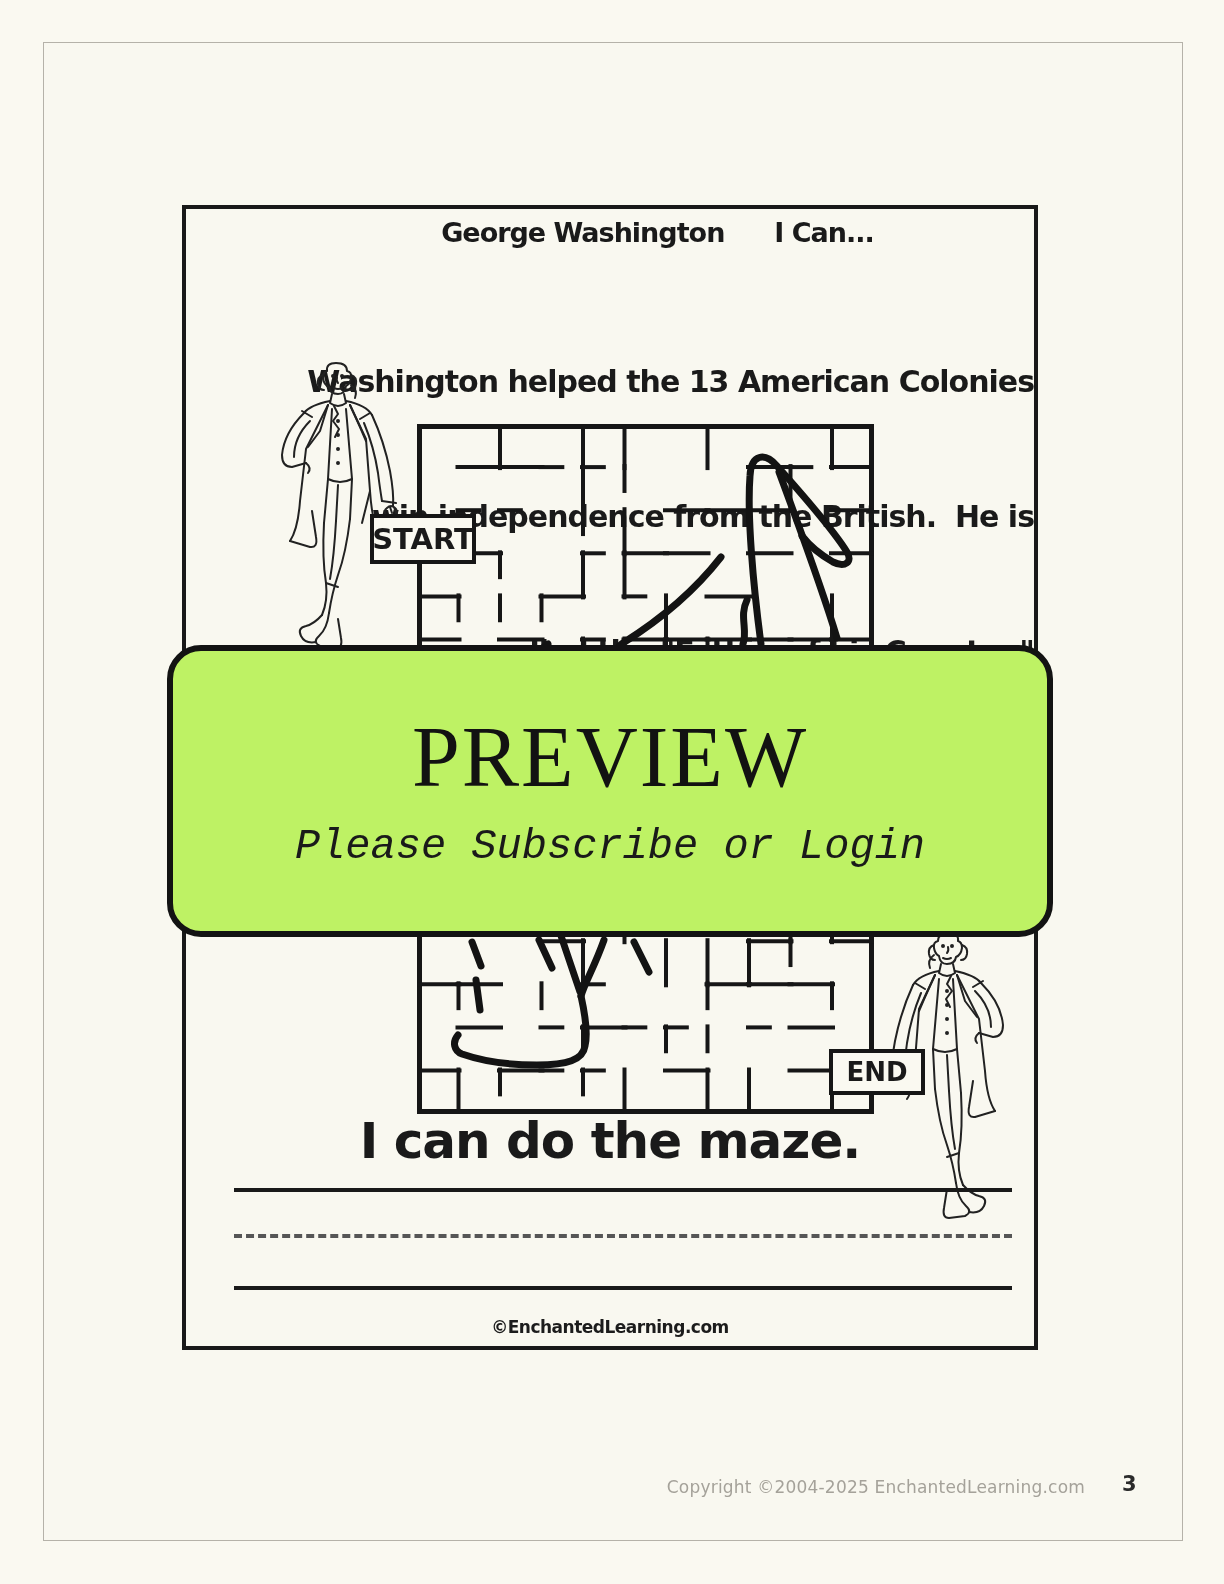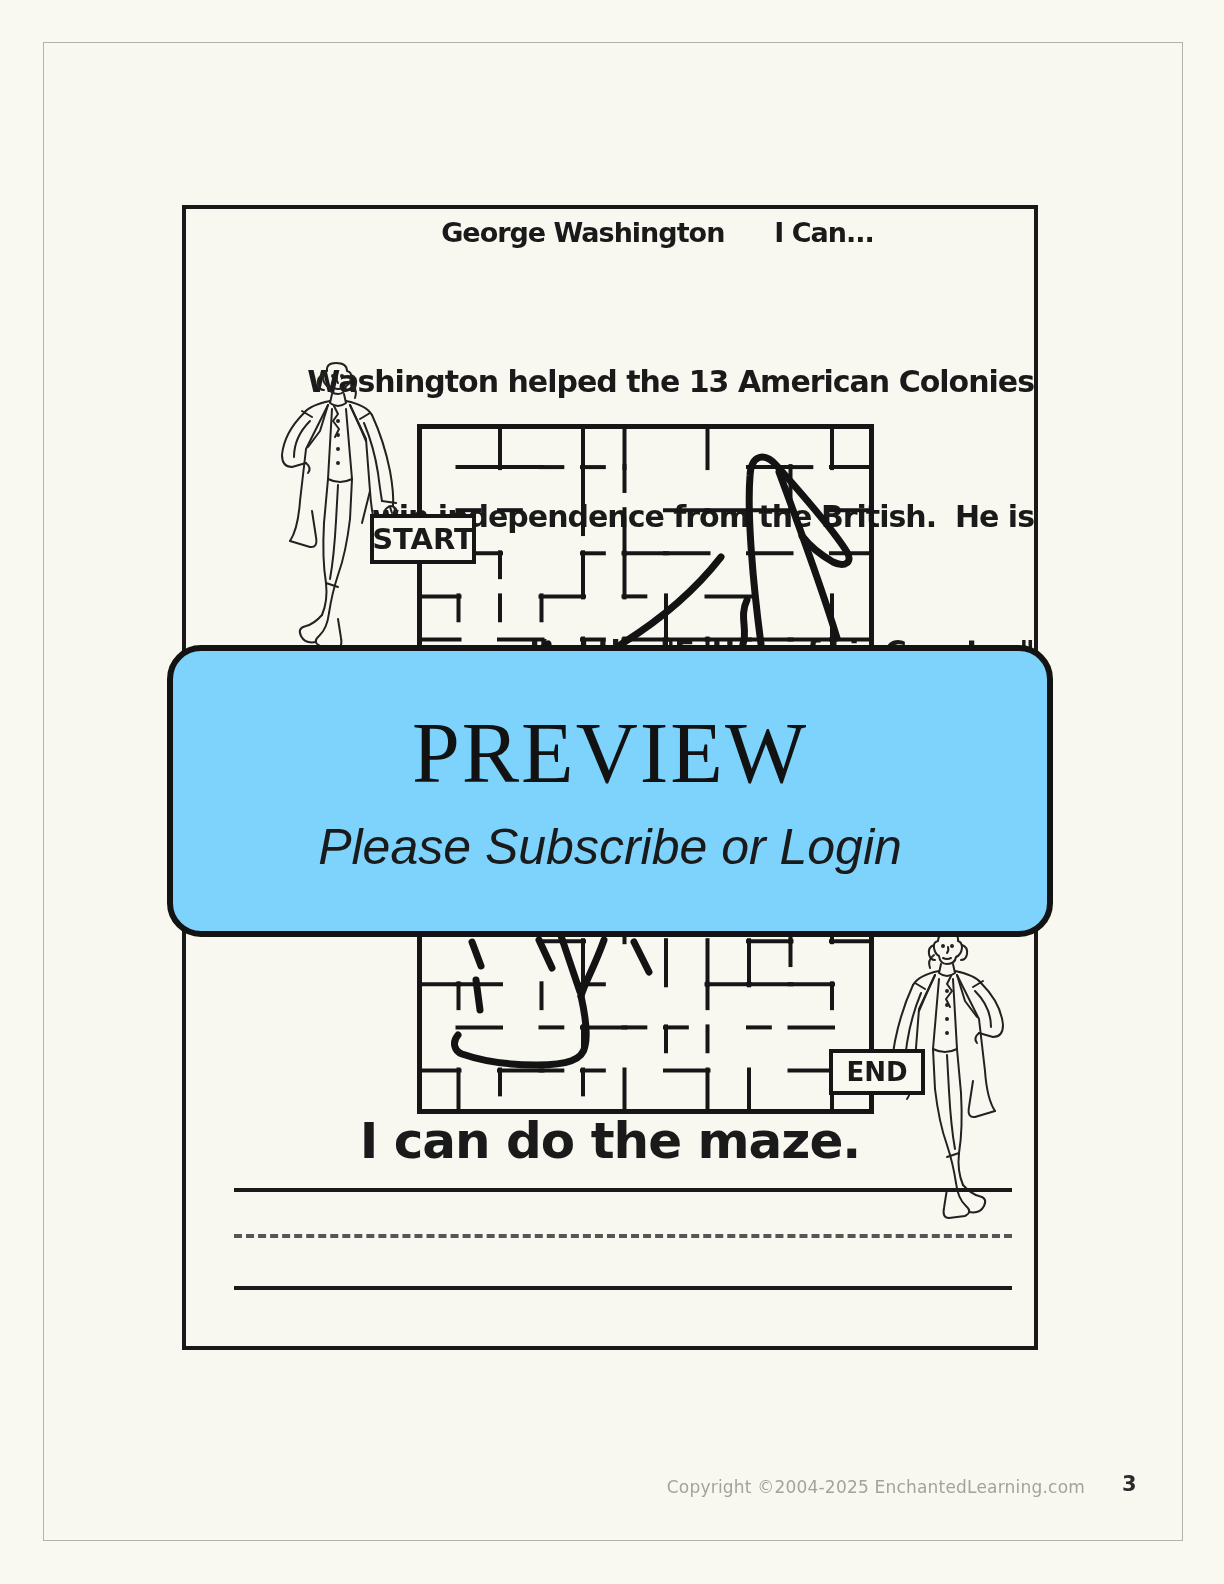--- a/index.html
+++ b/index.html
@@ -48,31 +48,31 @@
   .wl-1{top:979px;border-top:4px solid #1a1a1a;}
   .wl-dash{top:1025px;border-top:4px dashed #565656;}
   .wl-2{top:1077px;border-top:4px solid #1a1a1a;}
   .site-credit{
     position:absolute;left:0;top:1108px;width:100%;text-align:center;
     font-size:17px;letter-spacing:-0.5px;color:#1c1c1c;font-weight:bold;
   }
   
   .preview-overlay{
     position:absolute;left:167px;top:645px;width:886px;height:292px;
-    background:#7dd3fc;border:6px solid #131313;border-radius:34px;box-sizing:border-box;
+    background:#bef264;border:6px solid #131313;border-radius:34px;box-sizing:border-box;
     display:flex;flex-direction:column;align-items:center;justify-content:center;
     gap:26px;z-index:10;
   }
   .preview-title{
     font-family:"Liberation Serif","DejaVu Serif",serif;
     font-size:86px;font-weight:normal;letter-spacing:2px;color:#121212;line-height:1;
   }
   .preview-subtitle{
-    font-family:Liberation Sans, sans-serif;
-    font-style:italic;font-size:50px;color:#1a1a1a;line-height:1;
+    font-family:Liberation Mono, monospace;
+    font-style:italic;font-size:42px;color:#1a1a1a;line-height:1;
   }
   
   .footer-copyright{
     position:absolute;top:1477px;right:139px;
     font-size:17px;color:#a5a29a;letter-spacing:0.2px;
   }
   .footer-pagenum{
     position:absolute;top:1472px;left:1122px;
     font-size:21px;color:#2b2b2b;font-weight:bold;
   }
@@ -344,20 +344,21 @@
   <div class="sign sign-end">
     <span>END</span>
   </div>
 
   <div class="caption">I can do the maze.</div>
 
   <div class="write-line wl-1"></div>
   <div class="write-line wl-dash"></div>
   <div class="write-line wl-2"></div>
 
+  <div class="site-credit">©EnchantedLearning.com</div>
 </div>
 
 <div class="preview-overlay">
   <div class="preview-title">PREVIEW</div>
   <div class="preview-subtitle">Please Subscribe or Login</div>
 </div>
 
 <div class="footer-copyright">Copyright ©2004-2025 EnchantedLearning.com</div>
 <div class="footer-pagenum">3</div>
 

